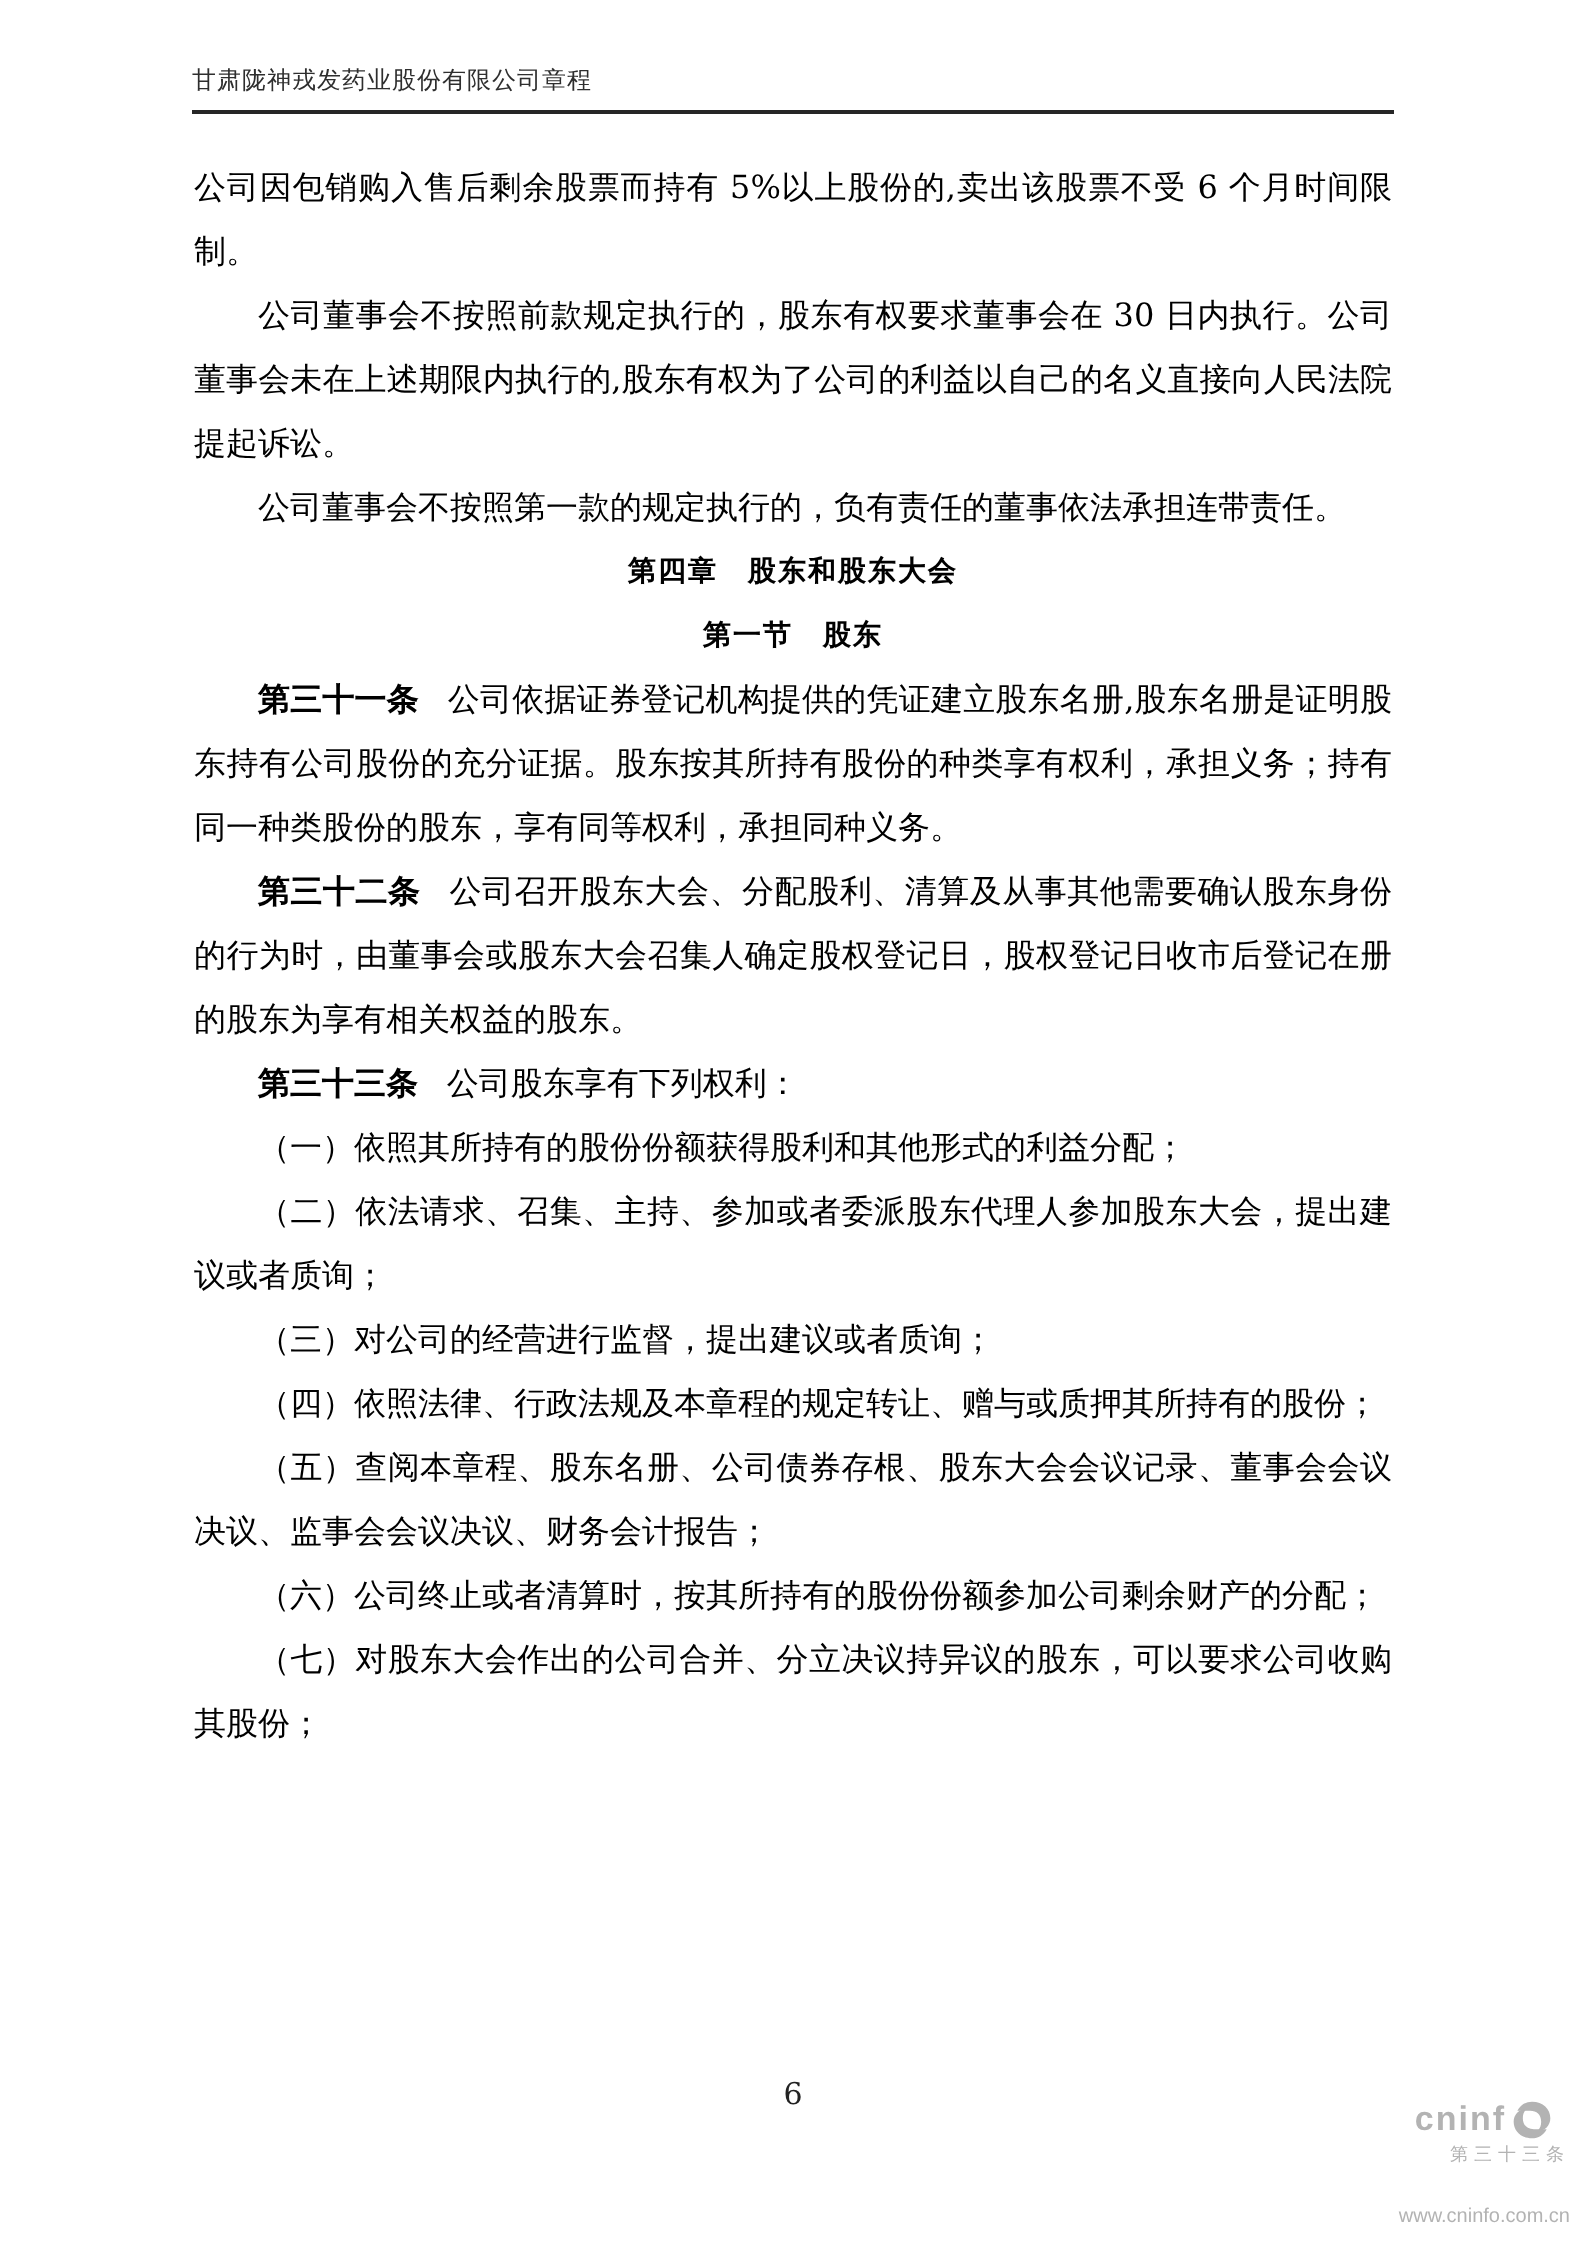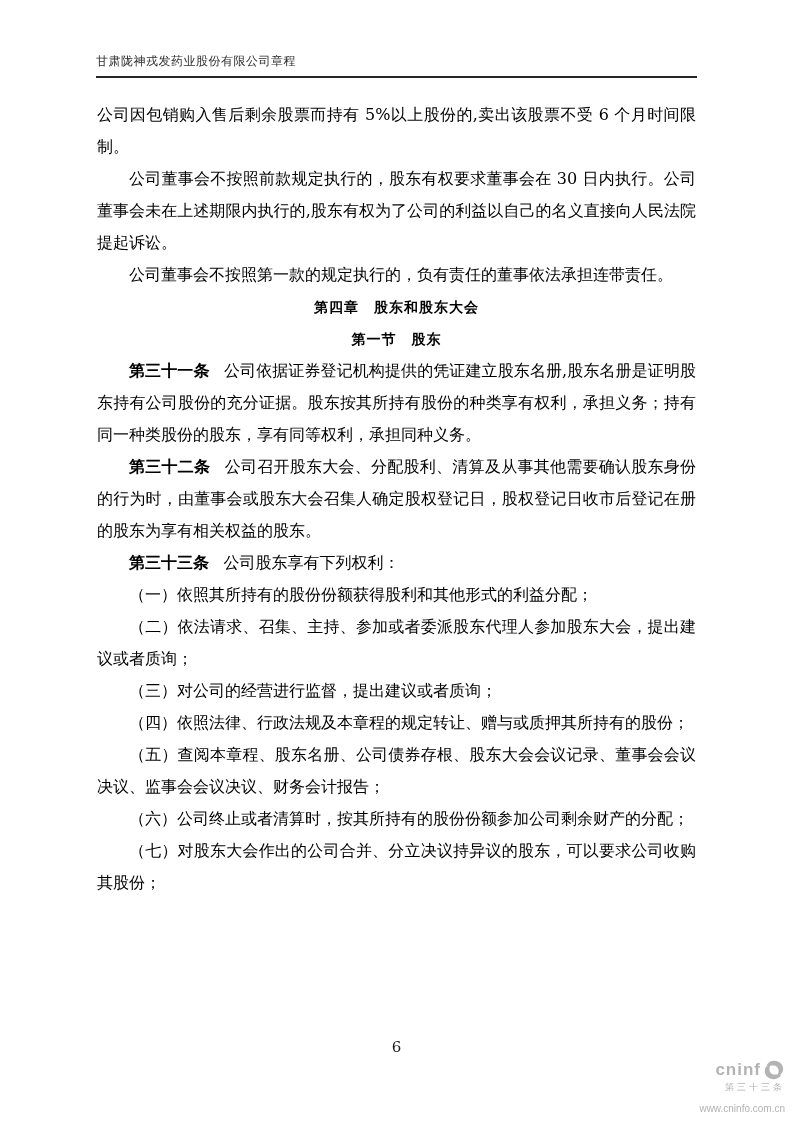--- a/index.html
+++ b/index.html
@@ -9,21 +9,21 @@
     position:relative;
     font-family:"DejaVu Serif","Liberation Serif",serif;
     color:#111;
     overflow:hidden;
   }
   .page{
     position:absolute;inset:0;
   }
   .doc-header{
     margin:0 96px;
-    padding-top:53px;
+    padding-top:32px;
     padding-bottom:6px;
     border-bottom:2px solid #262626;
   }
   .doc-header .doc-title{
     font-size:12px;
     color:#2e2e2e;
     letter-spacing:0.5px;
   }
   .doc-body{
     margin:21px 97px 0 97px;
@@ -57,36 +57,36 @@
     position:absolute;
     right:8px;bottom:8px;
     text-align:right;
     color:#b3b3b3;
     line-height:1.15;
     font-family:"Liberation Sans","DejaVu Sans",sans-serif;
   }
   .watermark .brand-row{
     display:flex;
     align-items:center;
-    justify-content:flex-end;
+    justify-content:center;
     gap:2px;
   }
   .watermark .brand{
     font-size:17px;
     font-weight:bold;
     letter-spacing:1px;
   }
   .watermark .brand-cn{
     font-size:9px;
     letter-spacing:3px;
     margin-top:1px;
   }
   .watermark .url{
     font-size:10px;
-    margin-top:10px;
+    margin-top:20px;
   }
 </style>
 </head>
 <body>
 
 <div class="page">
 
   <div class="doc-header">
     <div class="doc-title">甘肃陇神戎发药业股份有限公司章程</div>
   </div>

